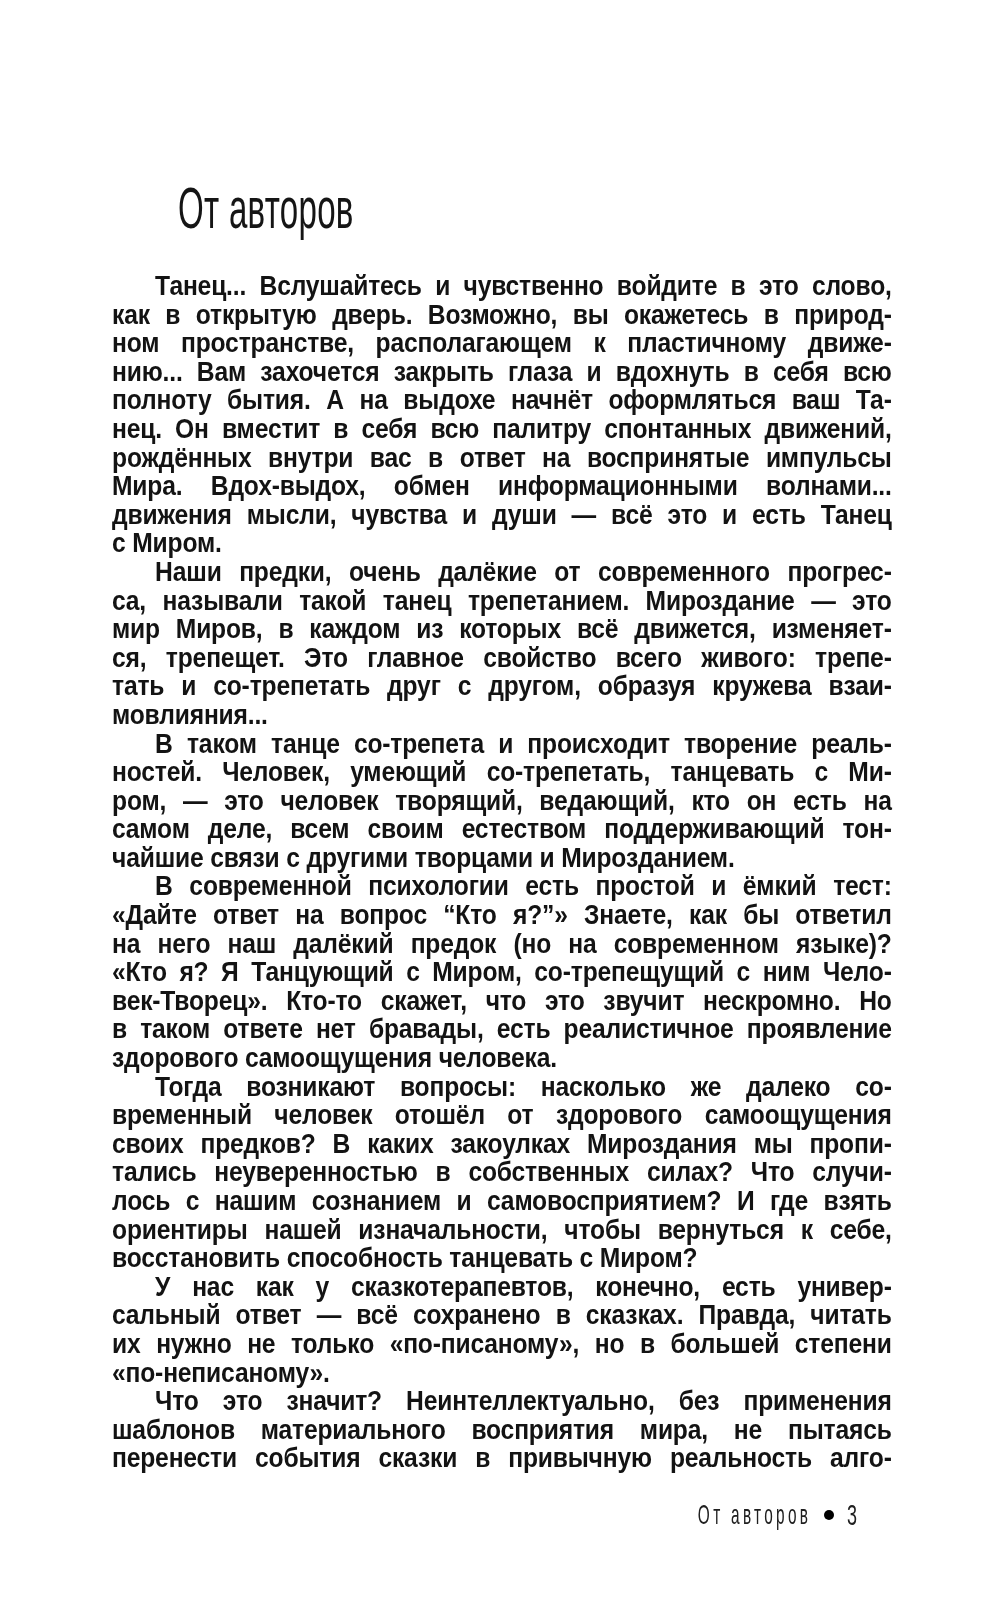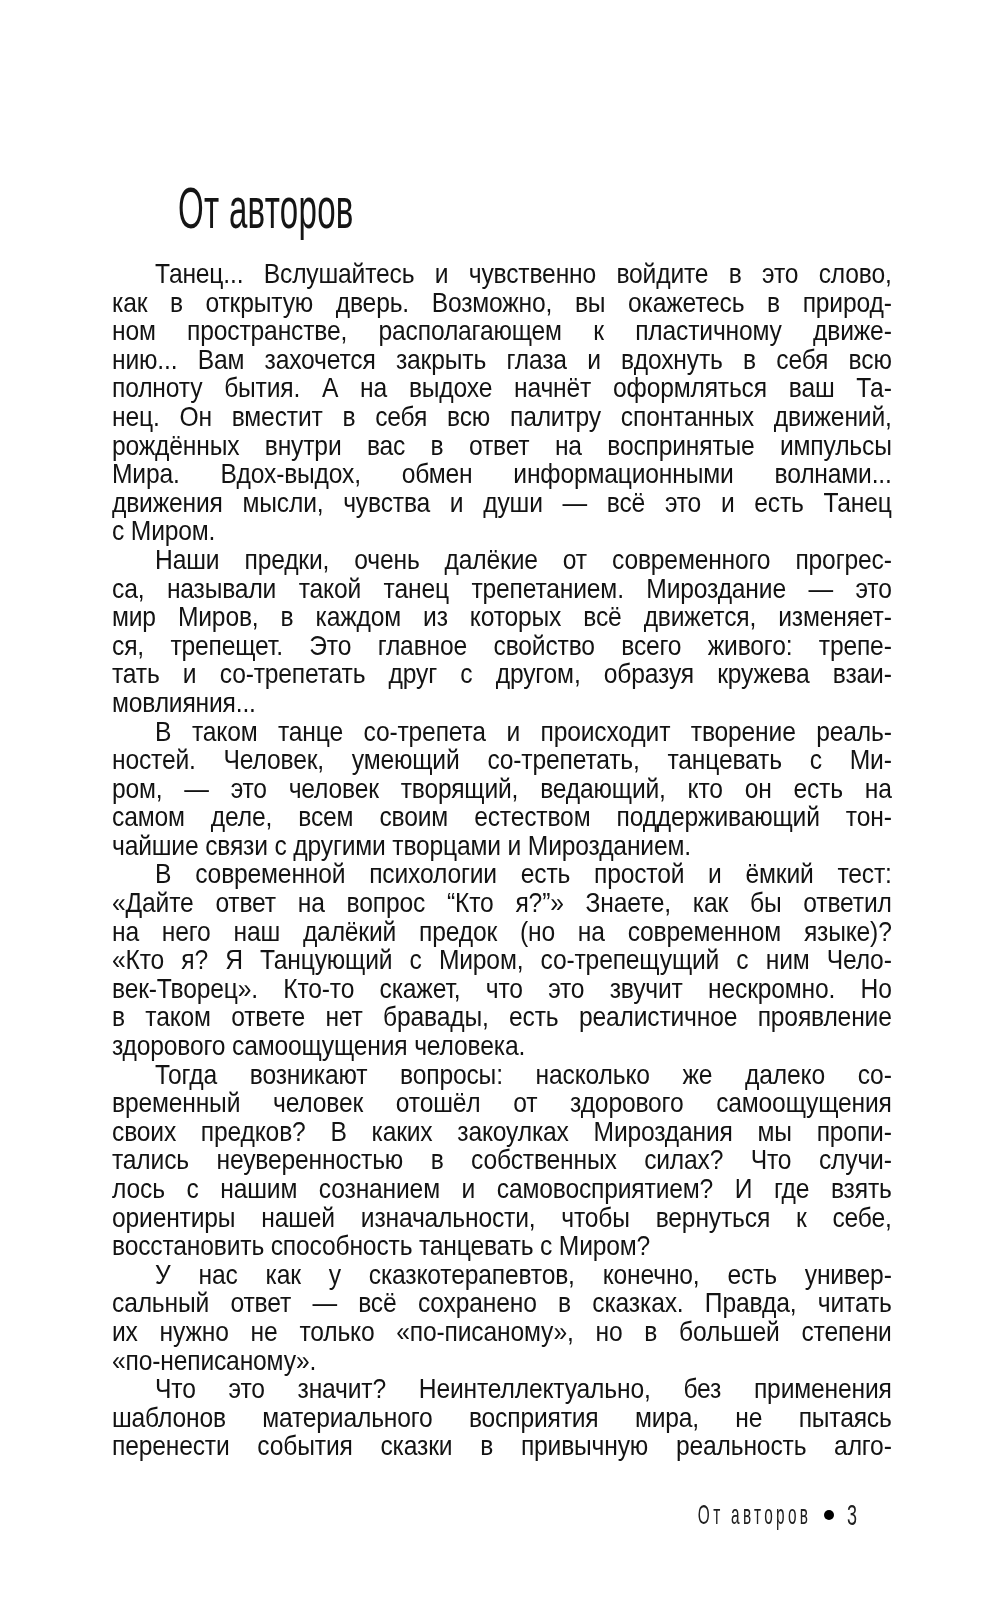--- a/index.html
+++ b/index.html
@@ -33,22 +33,23 @@
     white-space: nowrap;
     transform: scaleX(0.58);
     transform-origin: 0 0;
     letter-spacing: 0.5px;
     color: #151515;
   }
   
   .body-col {
     position: absolute;
     left: 112px;
-    top: 232px;
+    top: 244px;
     width: 780px;
+    font-weight: bold;
   }
   .body-scale {
     width: 886px;
     transform: scaleX(0.88);
     transform-origin: 0 0;
     font-size: 28px;
     line-height: 28.6px;
     color: #131313;
   }
   .para { margin: 0; padding: 0; }

